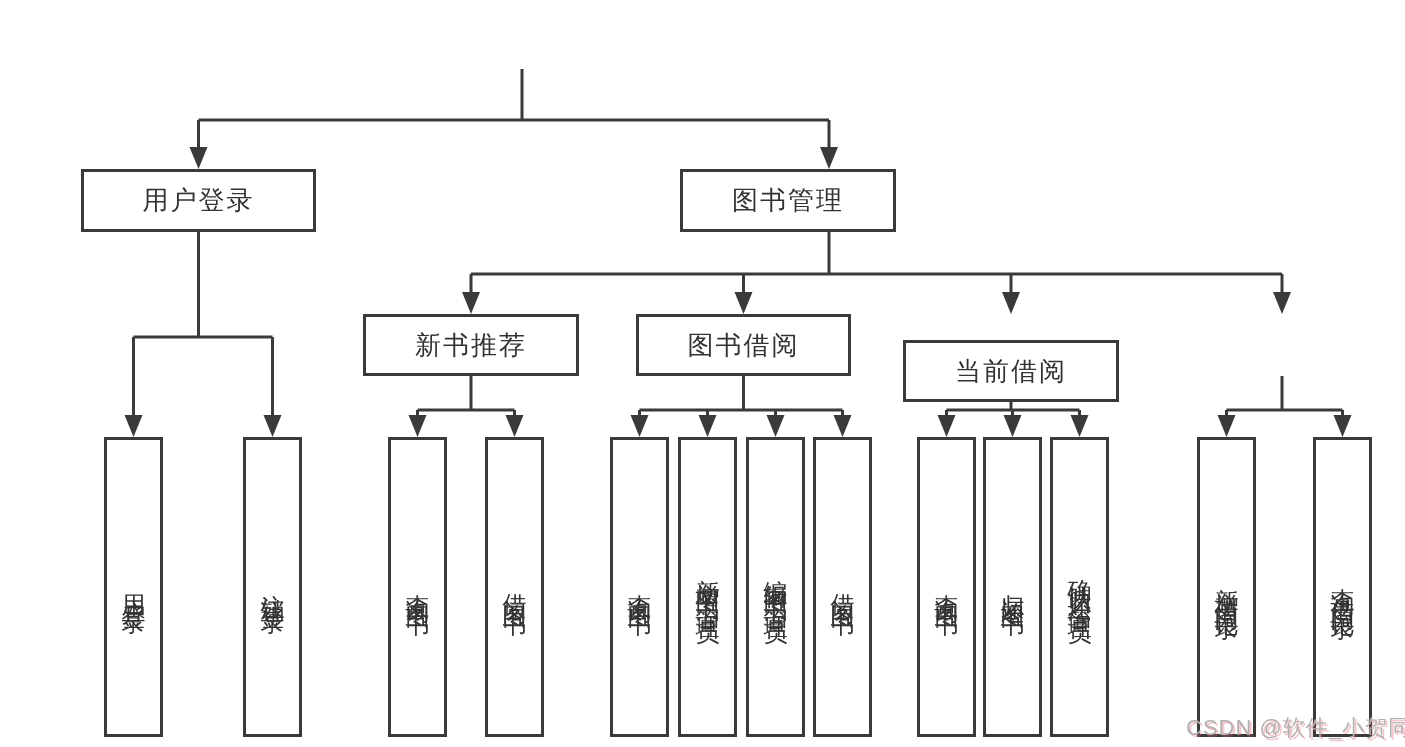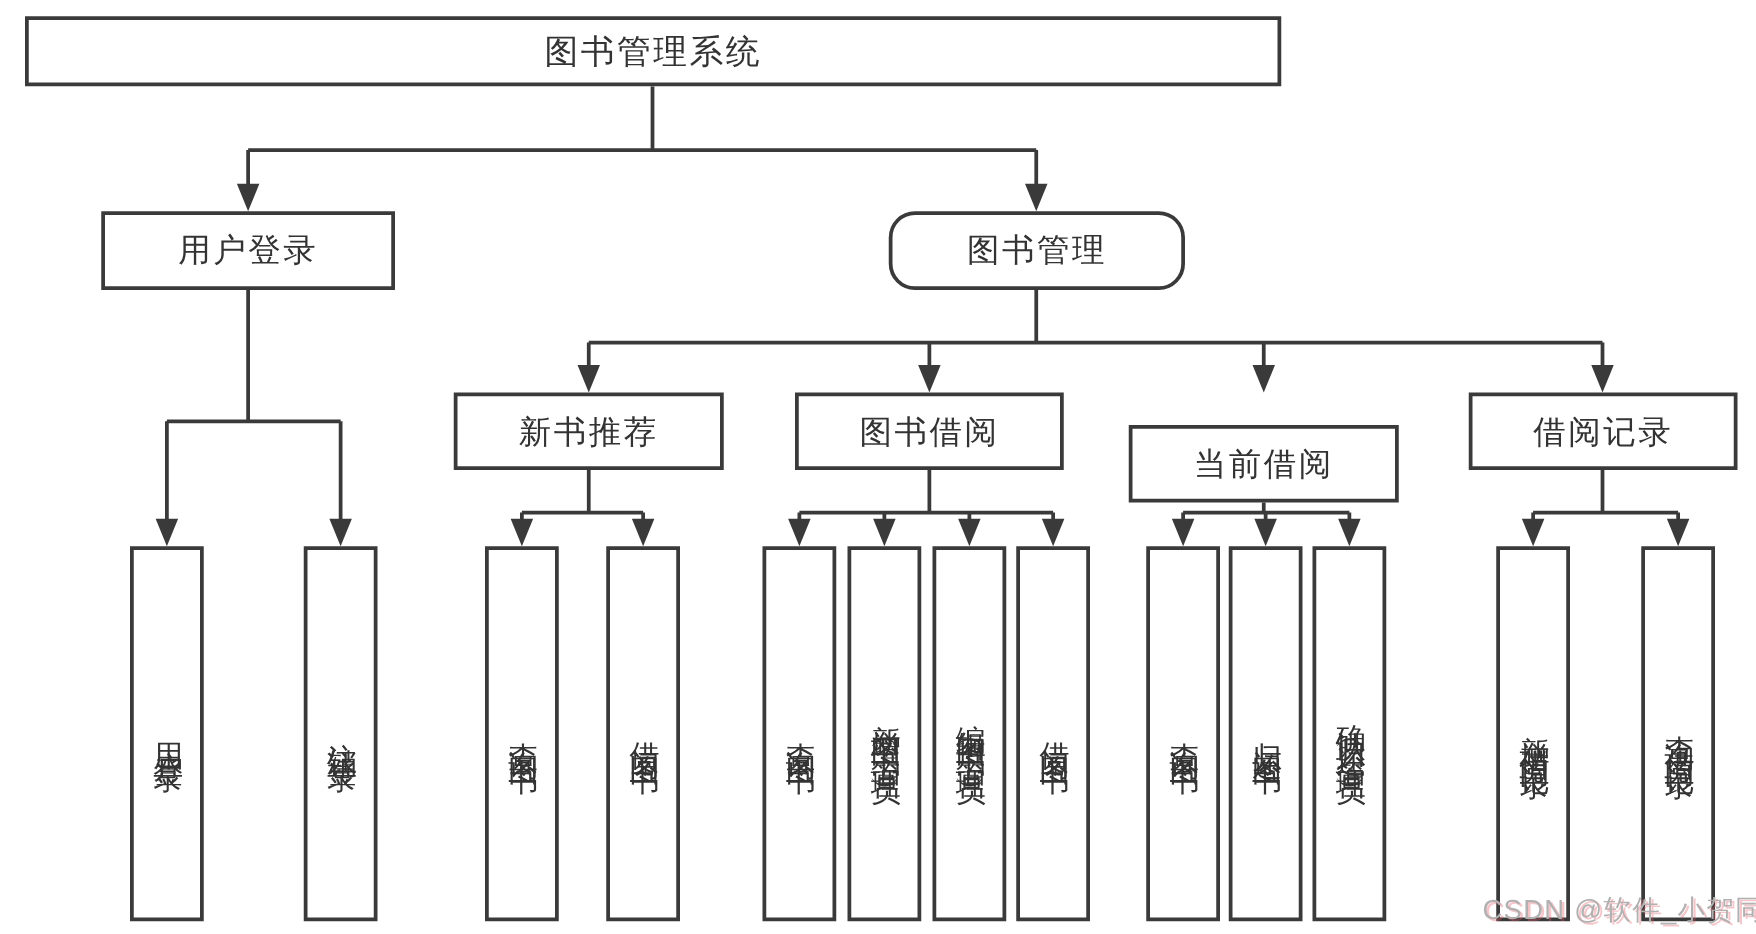--- a/index.html
+++ b/index.html
@@ -85,42 +85,36 @@
       <polygon points="766.5,415 784.5,415 775.5,437"></polygon>
       <polygon points="833.5,415 851.5,415 842.5,437"></polygon>
       <polygon points="937.5,415 955.5,415 946.5,437"></polygon>
       <polygon points="1003.5,415 1021.5,415 1012.5,437"></polygon>
       <polygon points="1070.5,415 1088.5,415 1079.5,437"></polygon>
       <polygon points="1217.5,415 1235.5,415 1226.5,437"></polygon>
       <polygon points="1333.5,415 1351.5,415 1342.5,437"></polygon>
     </g>
   </svg>
 
-  <div class="box root-box" style="left:20px; top:13px; width:1005px; height:56px;">
-    <span class="hlabel">图书管理系统</span>
-  </div>
 
   <div class="box" style="left:81px; top:169px; width:235px; height:63px;">
     <span class="hlabel">用户登录</span>
   </div>
-  <div class="box" style="left:711px; top:169px; width:237px; height:63px;border-radius:21px;">
+  <div class="box" style="left:680px; top:169px; width:216px; height:63px;">
     <span class="hlabel">图书管理</span>
   </div>
 
   <div class="box" style="left:363px; top:314px; width:216px; height:62px;">
     <span class="hlabel">新书推荐</span>
   </div>
   <div class="box" style="left:636px; top:314px; width:215px; height:62px;">
     <span class="hlabel">图书借阅</span>
   </div>
   <div class="box" style="left:903px; top:314px; width:216px; height:62px;margin-top:26px;">
     <span class="hlabel">当前借阅</span>
-  </div>
-  <div class="box" style="left:1175px; top:314px; width:215px; height:62px;">
-    <span class="hlabel">借阅记录</span>
   </div>
 
   <div class="box leaf" style="left:104px; top:437px; width:59px; height:300px;">
     <span class="vlabel">用户登录</span>
   </div>
   <div class="box leaf" style="left:243px; top:437px; width:59px; height:300px;">
     <span class="vlabel">注销登录</span>
   </div>
 
   <div class="box leaf" style="left:388px; top:437px; width:59px; height:300px;">

